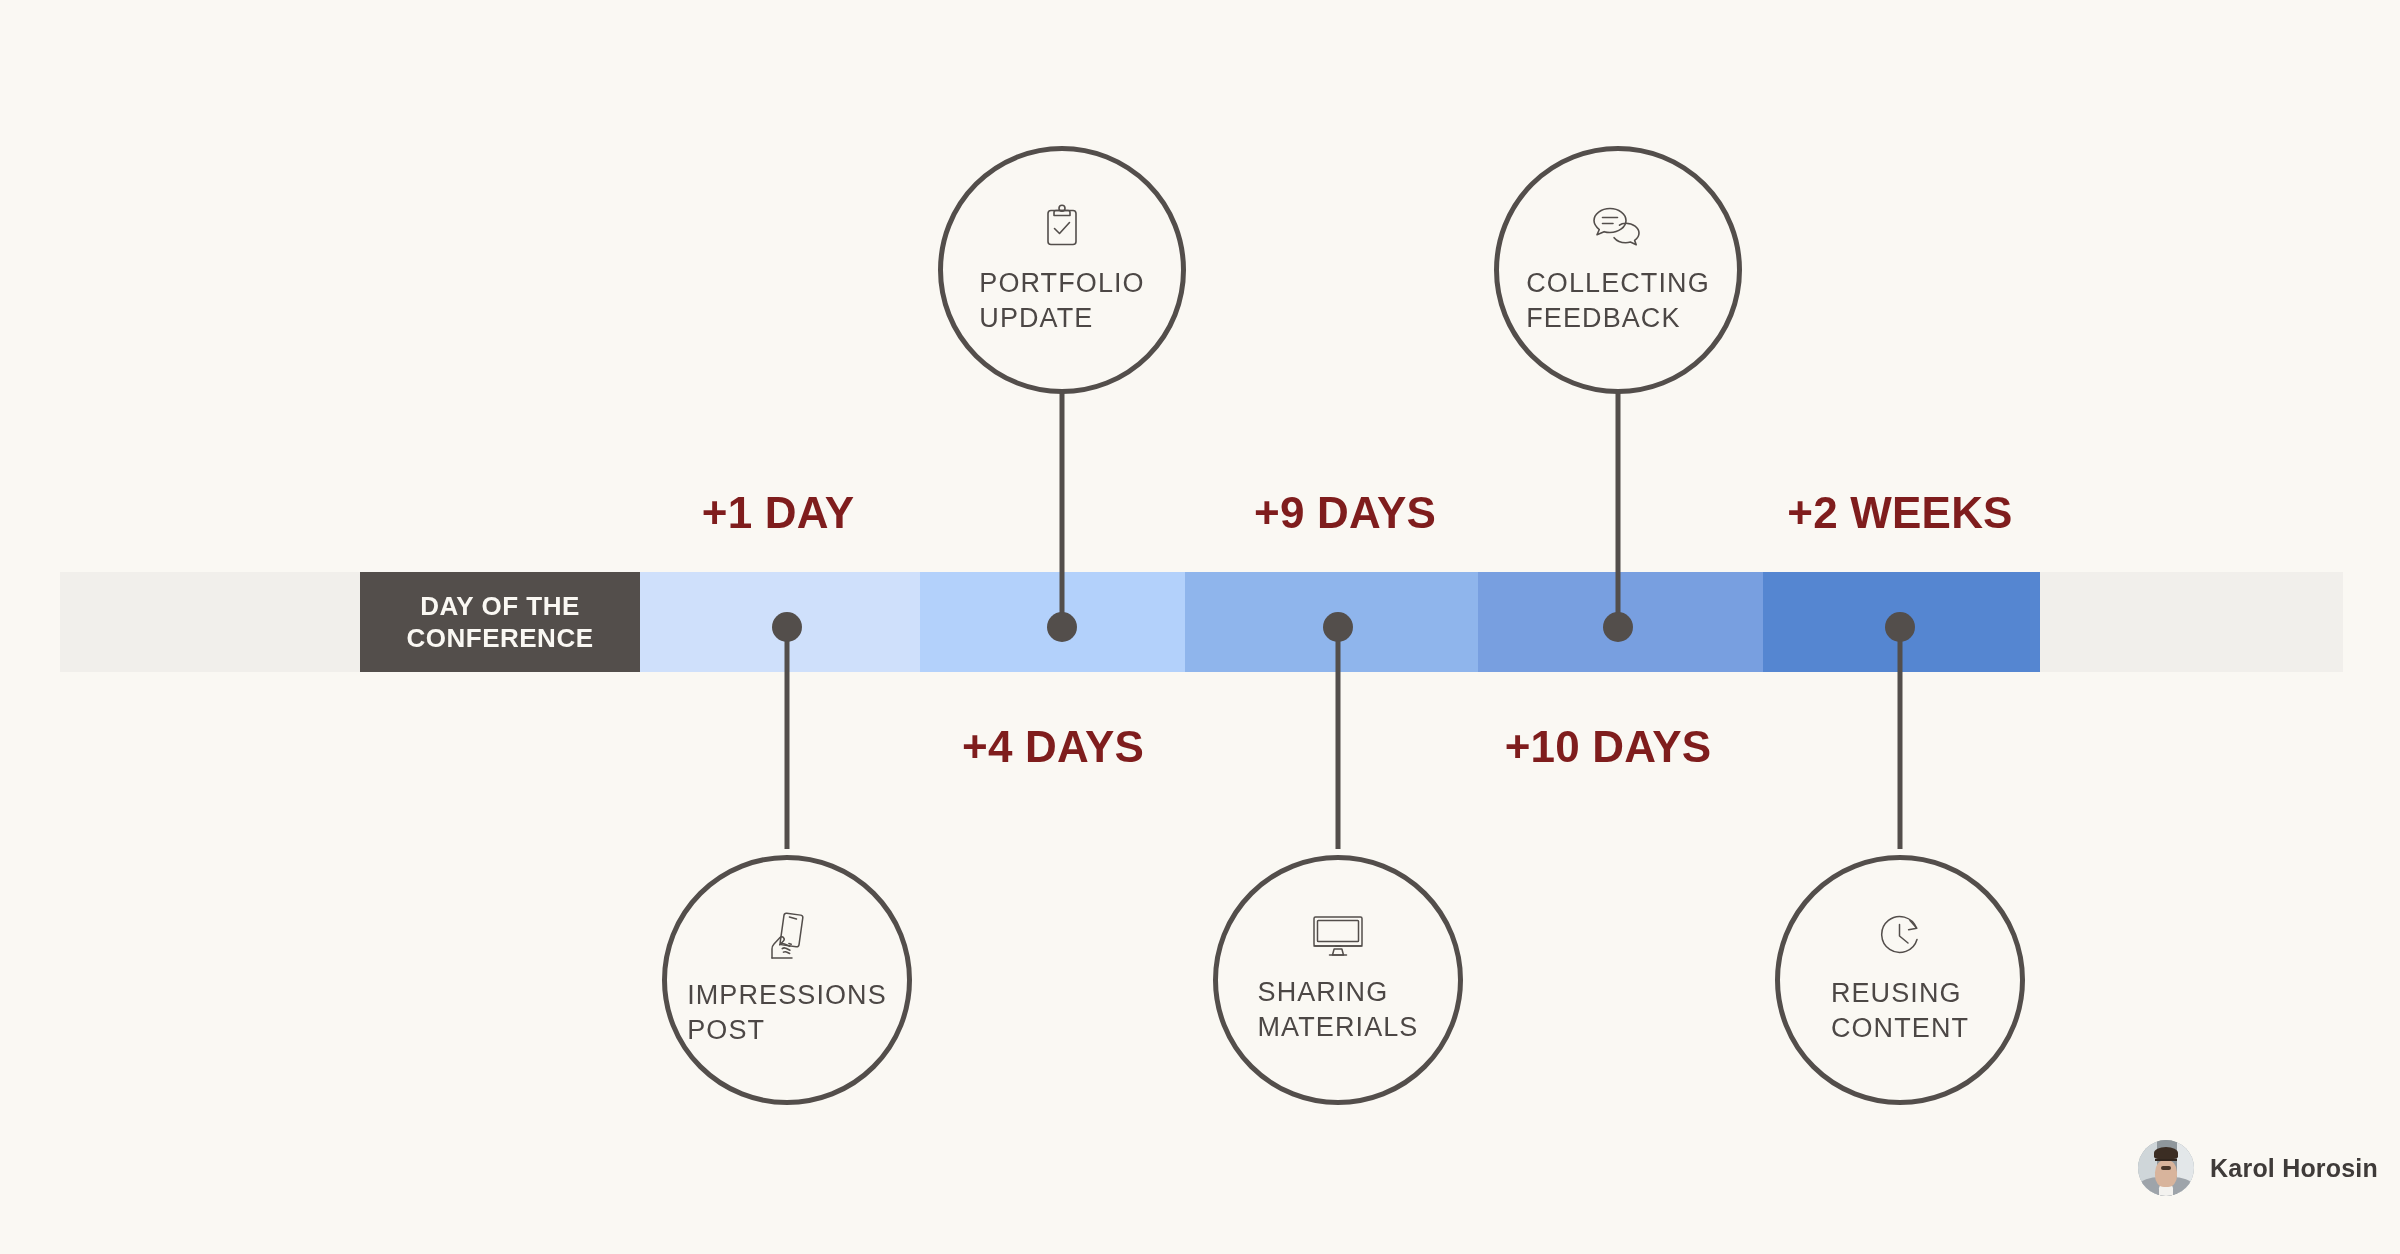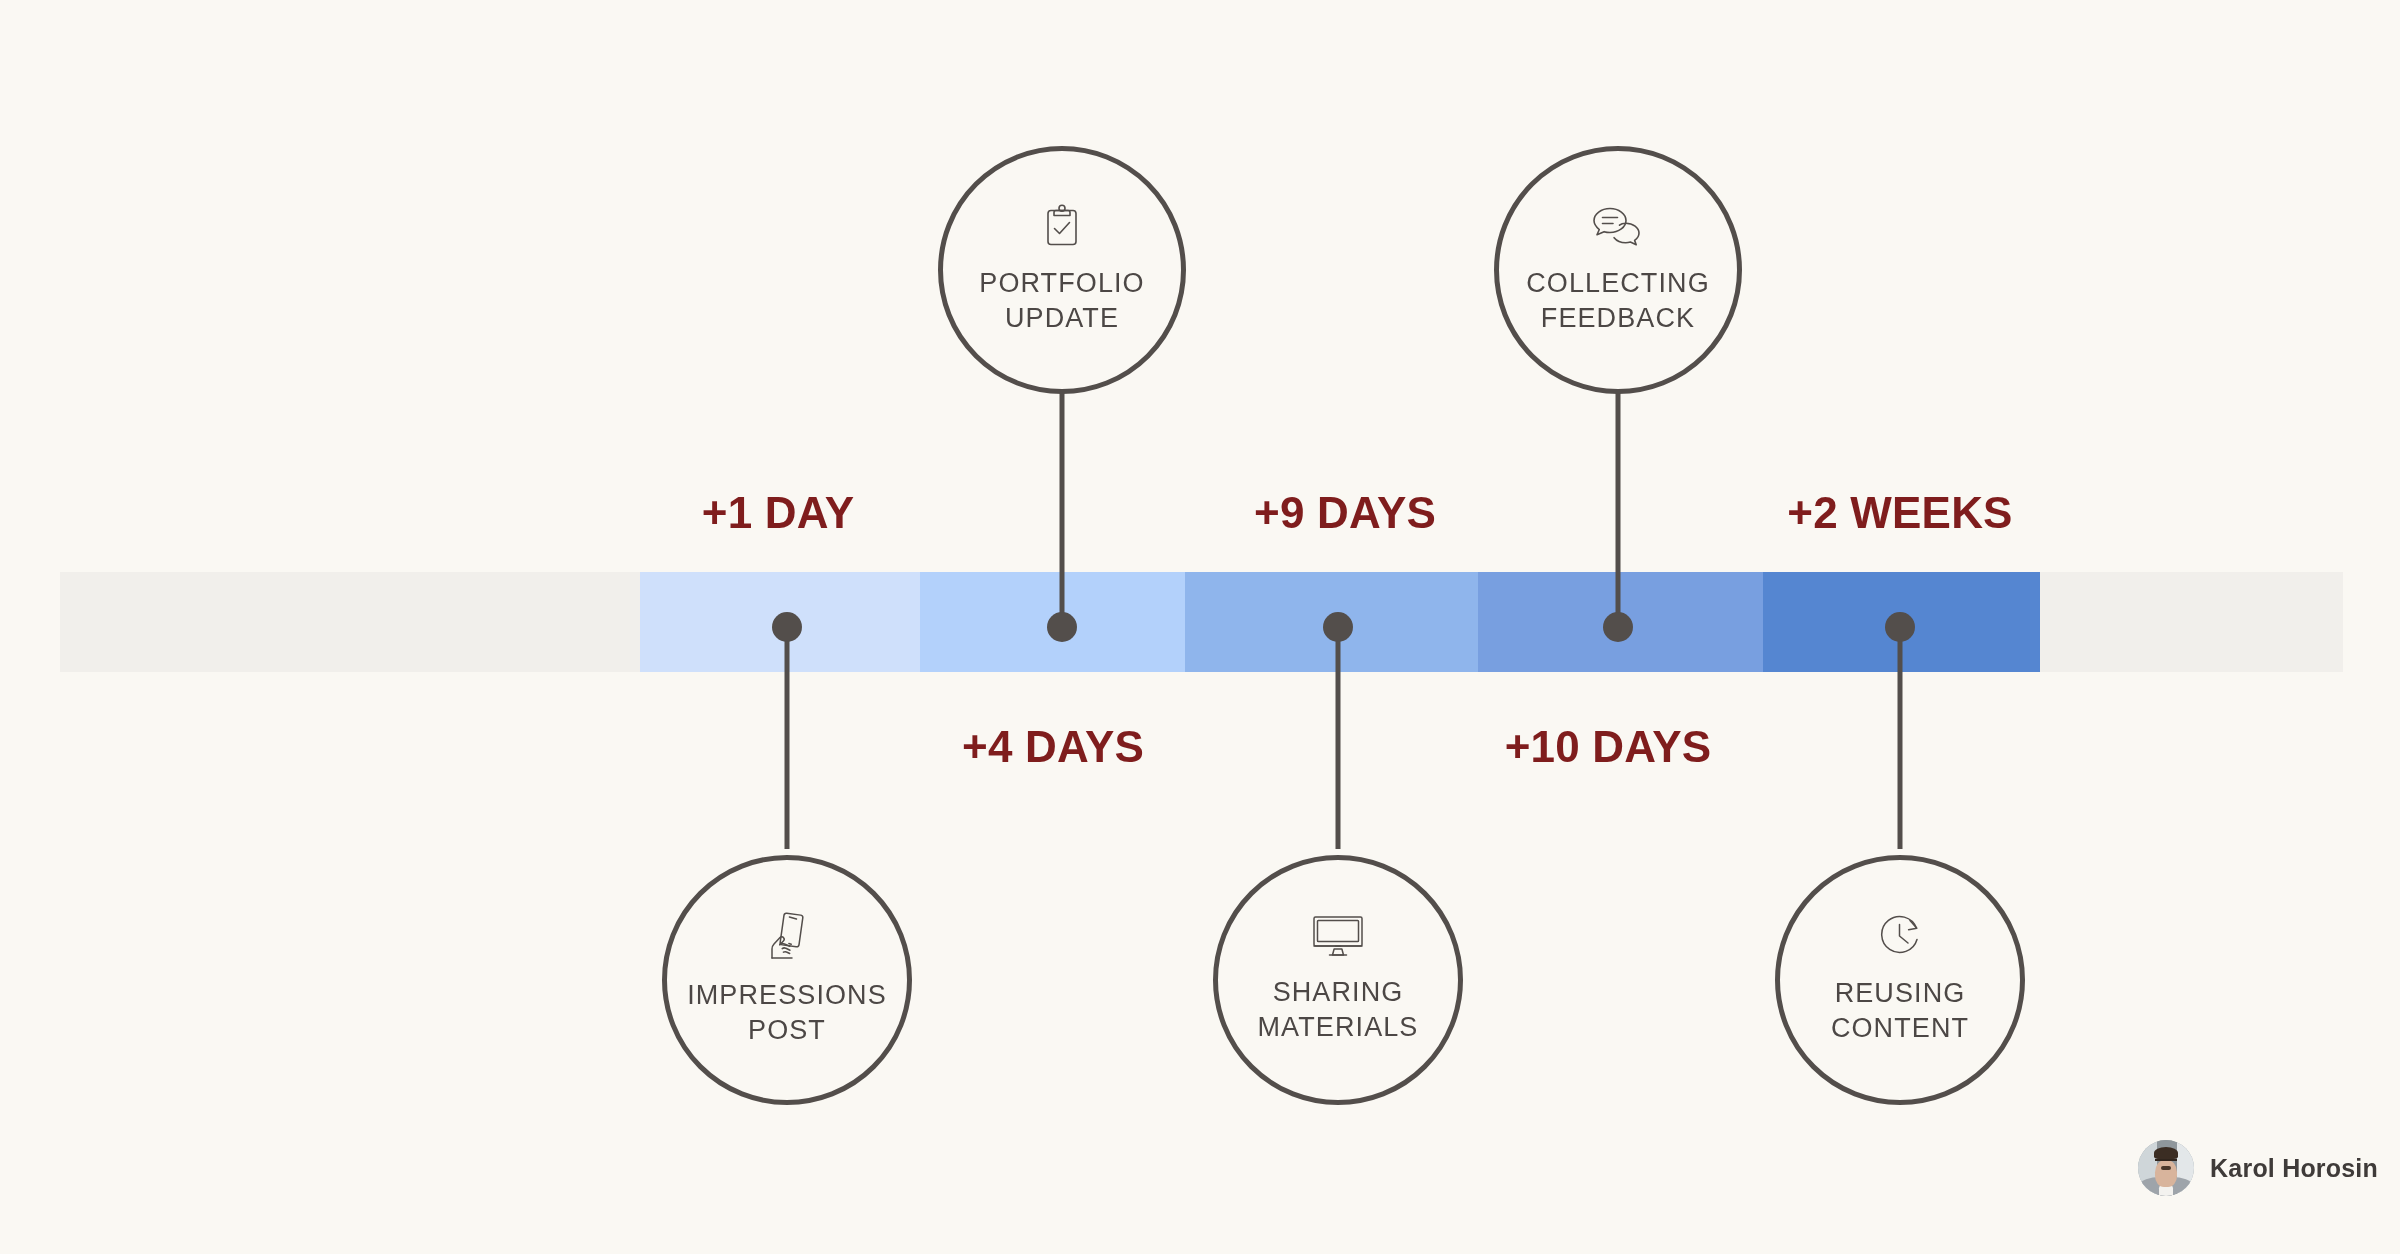--- a/index.html
+++ b/index.html
@@ -86,21 +86,21 @@
   .node-icon {
     display: block;
     margin-bottom: 14px;
     color: #534e4b;
   }
   .node-label {
     color: #4c4745;
     font-size: 27px;
     letter-spacing: 1.1px;
     line-height: 1.28;
-    text-align: center;
+    text-align: left;
     white-space: pre-line;
   }
 
   
   .interval {
     position: absolute;
     color: #7f1d1d;
     font-size: 44px;
     font-weight: bold;
     letter-spacing: 0.2px;
@@ -142,20 +142,24 @@
     letter-spacing: 0.2px;
   }
 </style>
 </head>
 <body>
 
 <div id="stage">
 
   <div class="bar-track"></div>
 
+  <div class="bar-anchor" style="left:360px; width:280px;">
+    <div class="bar-anchor-label">DAY OF THE
+CONFERENCE</div>
+  </div>
 
   <div class="bar-seg" style="left:640px; width:280px;  background:#cfe0fb;"></div>
   <div class="bar-seg" style="left:920px; width:265px;  background:#b3d1fb;"></div>
   <div class="bar-seg" style="left:1185px; width:293px; background:#8fb5ec;"></div>
   <div class="bar-seg" style="left:1478px; width:285px; background:#789fe0;"></div>
   <div class="bar-seg" style="left:1763px; width:277px; background:#5586d1;"></div>
 
   <div class="stem" style="left:787px; top:627px; height:222px;"></div>
 
   <div class="stem" style="left:1062px; top:392px; height:236px;"></div>

